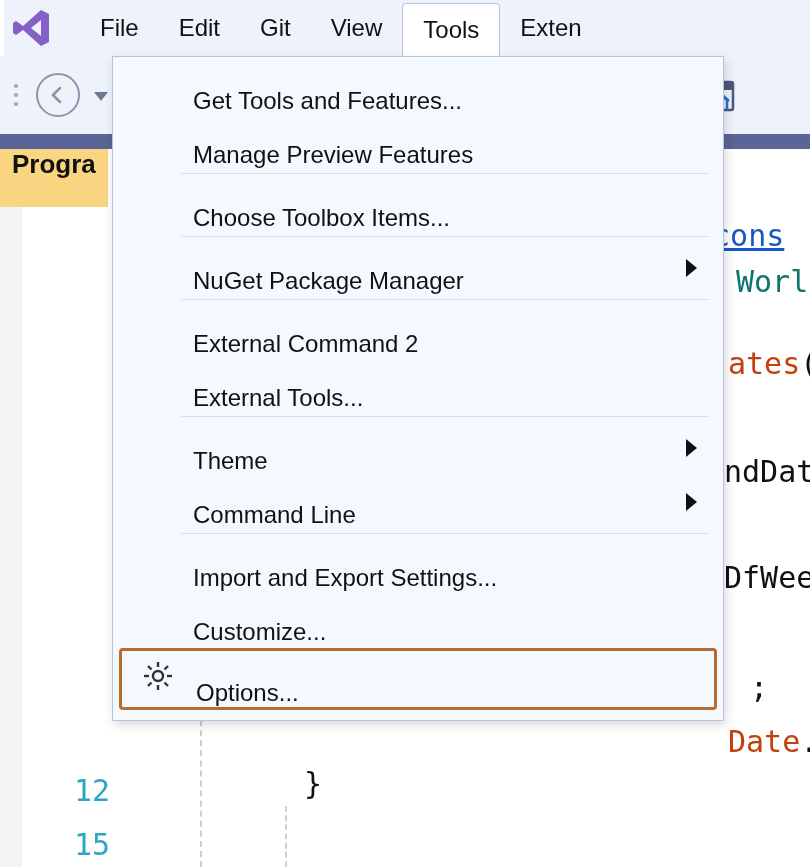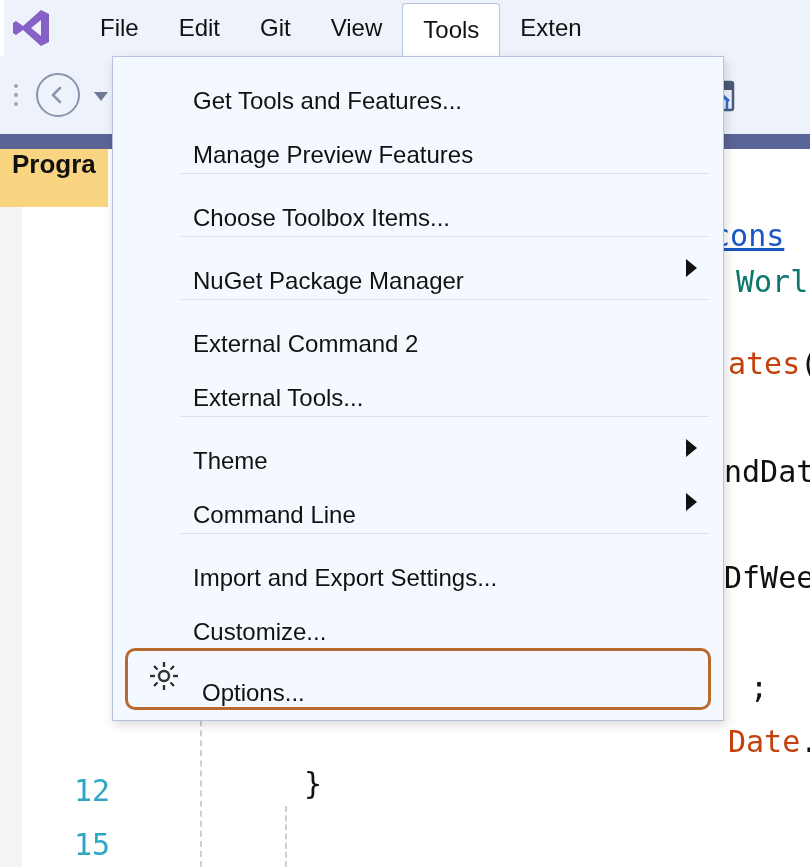--- a/index.html
+++ b/index.html
@@ -40,21 +40,21 @@
 .tok-str{color:#0f766e}
 .tok-type{color:#c2410c}
 .tok-kw{color:#1f3fd6}
 .tok-plain{color:#111}
 
 
 #menu{position:absolute;left:112px;top:56px;width:610px;background:#f4f8ff;border:1px solid #b6c2e0;box-shadow:2px 4px 10px rgba(0,0,0,.15);font-size:24px;color:#111;padding:4px 0 8px 0}
 .mrow{position:relative;height:54px;display:flex;align-items:flex-end;padding-left:80px;padding-right:16px;cursor:default}
 .msep{height:1px;background:#d6def0;margin:4px 14px 4px 68px}
 .marrow{position:absolute;right:26px;top:50%;transform:translateY(-50%);width:0;height:0;border-top:9px solid transparent;border-bottom:9px solid transparent;border-left:11px solid #111}
-.mrow.highlight{border:3px solid #b96a2d;border-radius:10px;margin:2px 12px;height:56px;padding-left:74px}
+.mrow.highlight{border:3px solid #b96a2d;border-radius:4px;margin:2px 6px;height:56px;padding-left:74px}
 #gear-ico{position:absolute;left:20px;top:50%;transform:translateY(-50%)}
 </style>
 </head>
 <body>
 <div id="stage">
 
 <div id="menubar">
   <div id="vs-logo">
     <svg width="40" height="40" viewBox="0 0 40 40">
           <path d="M30 2 L38 6 V34 L30 38 L12 22 L5 27 L2 25 V15 L5 13 L12 18 L30 2 Z M30 12 L20 20 L30 28 Z" fill="#8560c7"></path>

